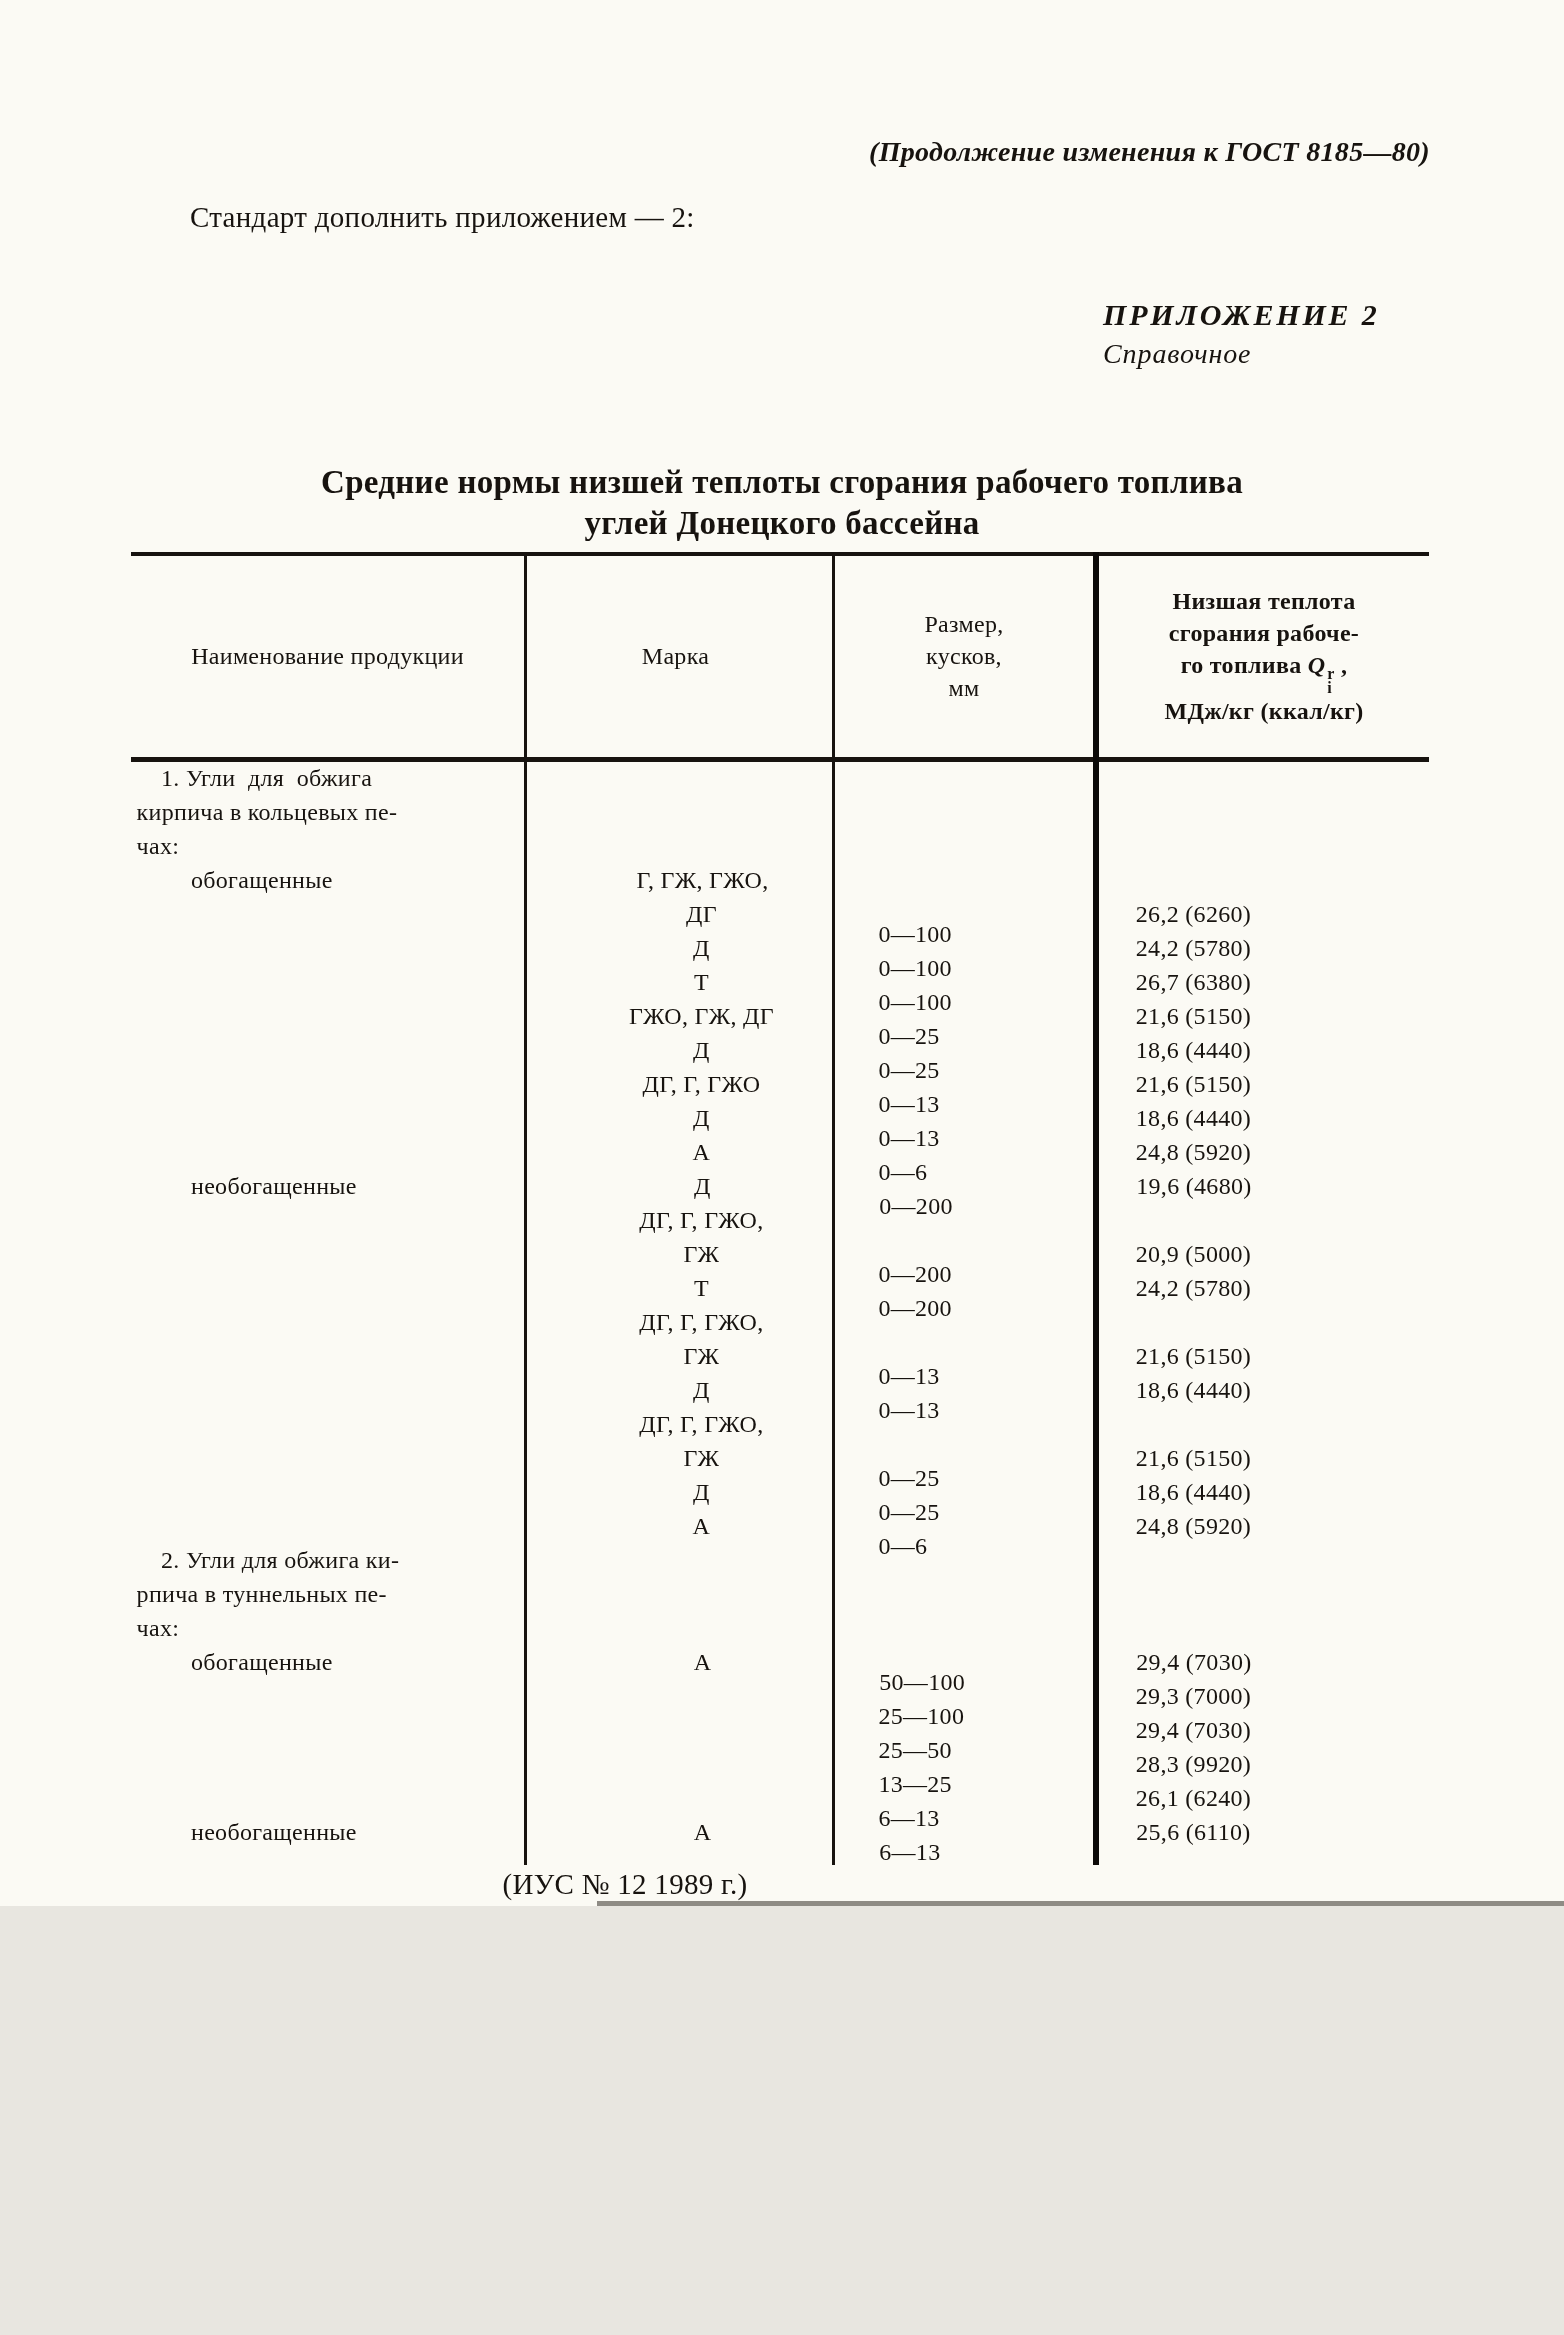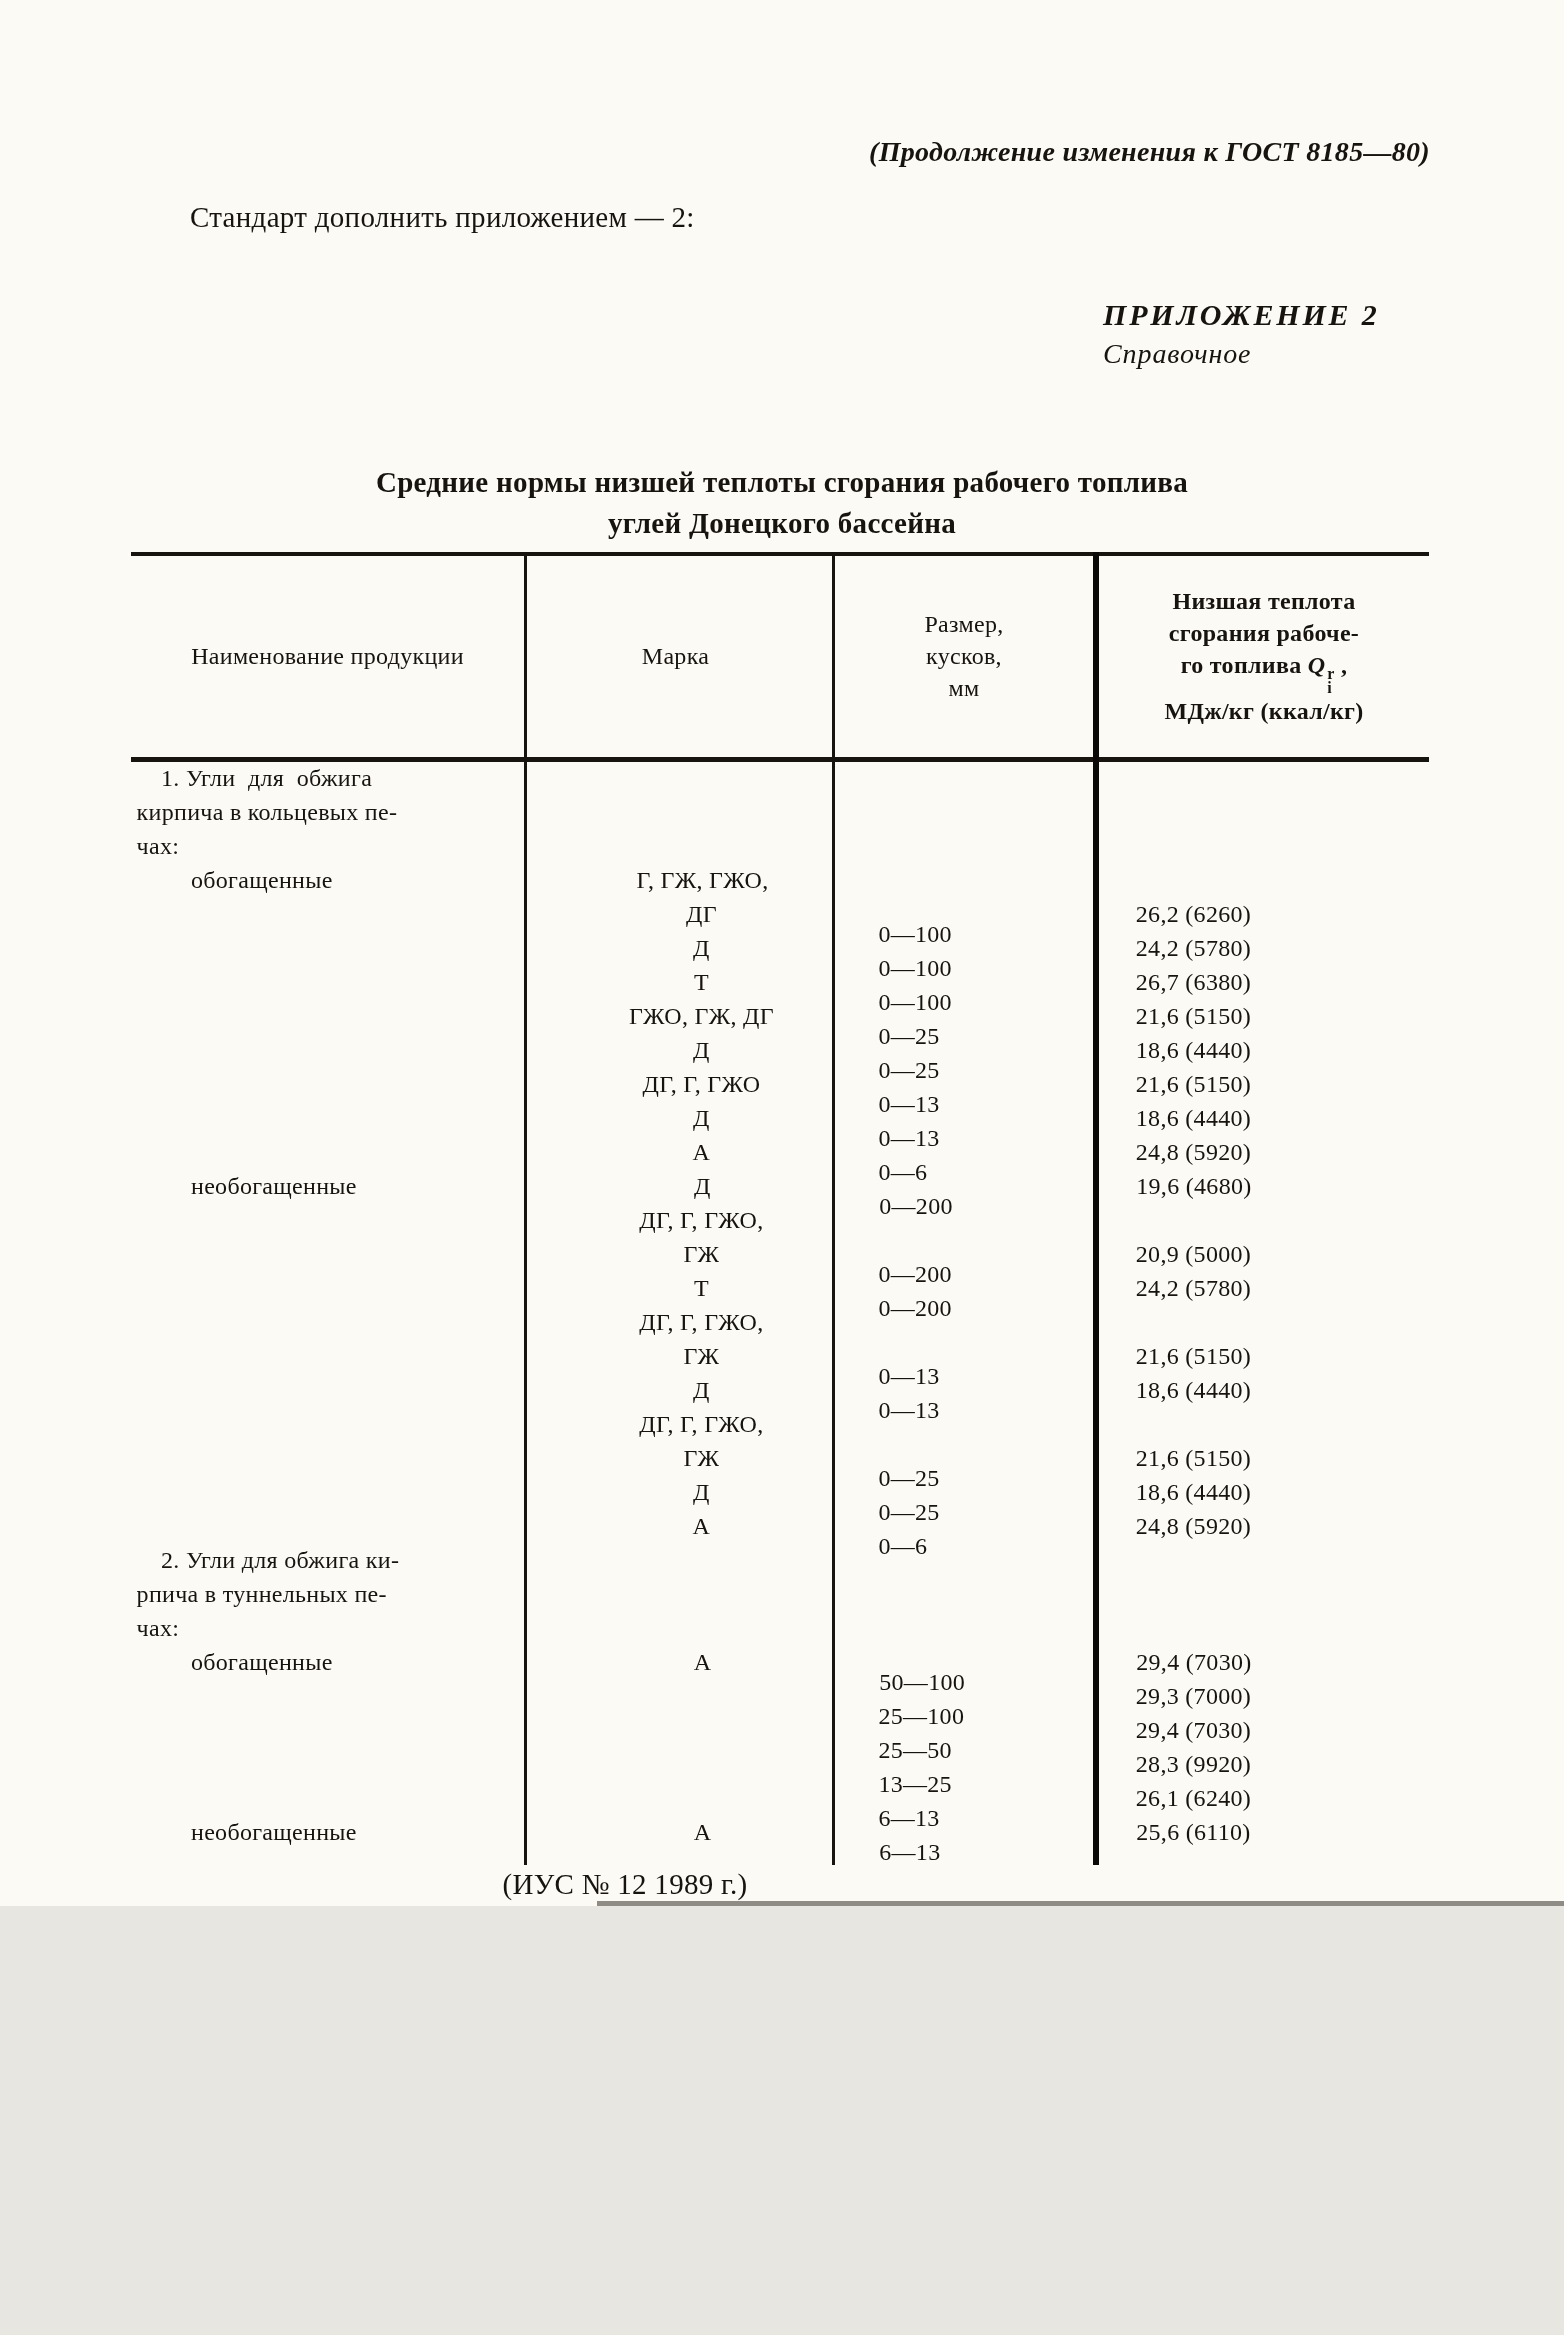--- a/index.html
+++ b/index.html
@@ -17,21 +17,21 @@
     text-align:right;font-style:italic;font-weight:bold;font-size:28px;
   }
   .standard-note{
     position:absolute;top:201px;left:190px;font-size:29px;
   }
   .appendix{position:absolute;top:298px;left:1103px;}
   .appendix-title{font-weight:bold;font-style:italic;font-size:30px;letter-spacing:2.8px;}
   .appendix-subtitle{font-style:italic;font-size:28px;margin-top:5.6px;letter-spacing:0.9px;}
   .table-title{
     position:absolute;top:462px;left:0;width:1564px;
-    text-align:center;font-weight:bold;font-size:29px;line-height:41px;
+    text-align:center;font-weight:bold;font-size:33px;line-height:41px;
   }
   
   .doc-table{position:absolute;left:131px;top:552px;width:1298px;height:1313px;}
   .rule-top{position:absolute;left:0;top:0;width:100%;height:3.7px;background:#17130f;}
   .rule-head{position:absolute;left:0;top:205px;width:100%;height:4.7px;background:#17130f;}
   .vline{position:absolute;top:0;height:1313px;background:#17130f;}
   .v1{left:393px;width:2.8px;}
   .v2{left:701px;width:2.8px;}
   .v3{left:962px;width:5.6px;background:#0c0a08;}
   .thead{position:absolute;left:0;top:3.7px;width:100%;height:201px;}

